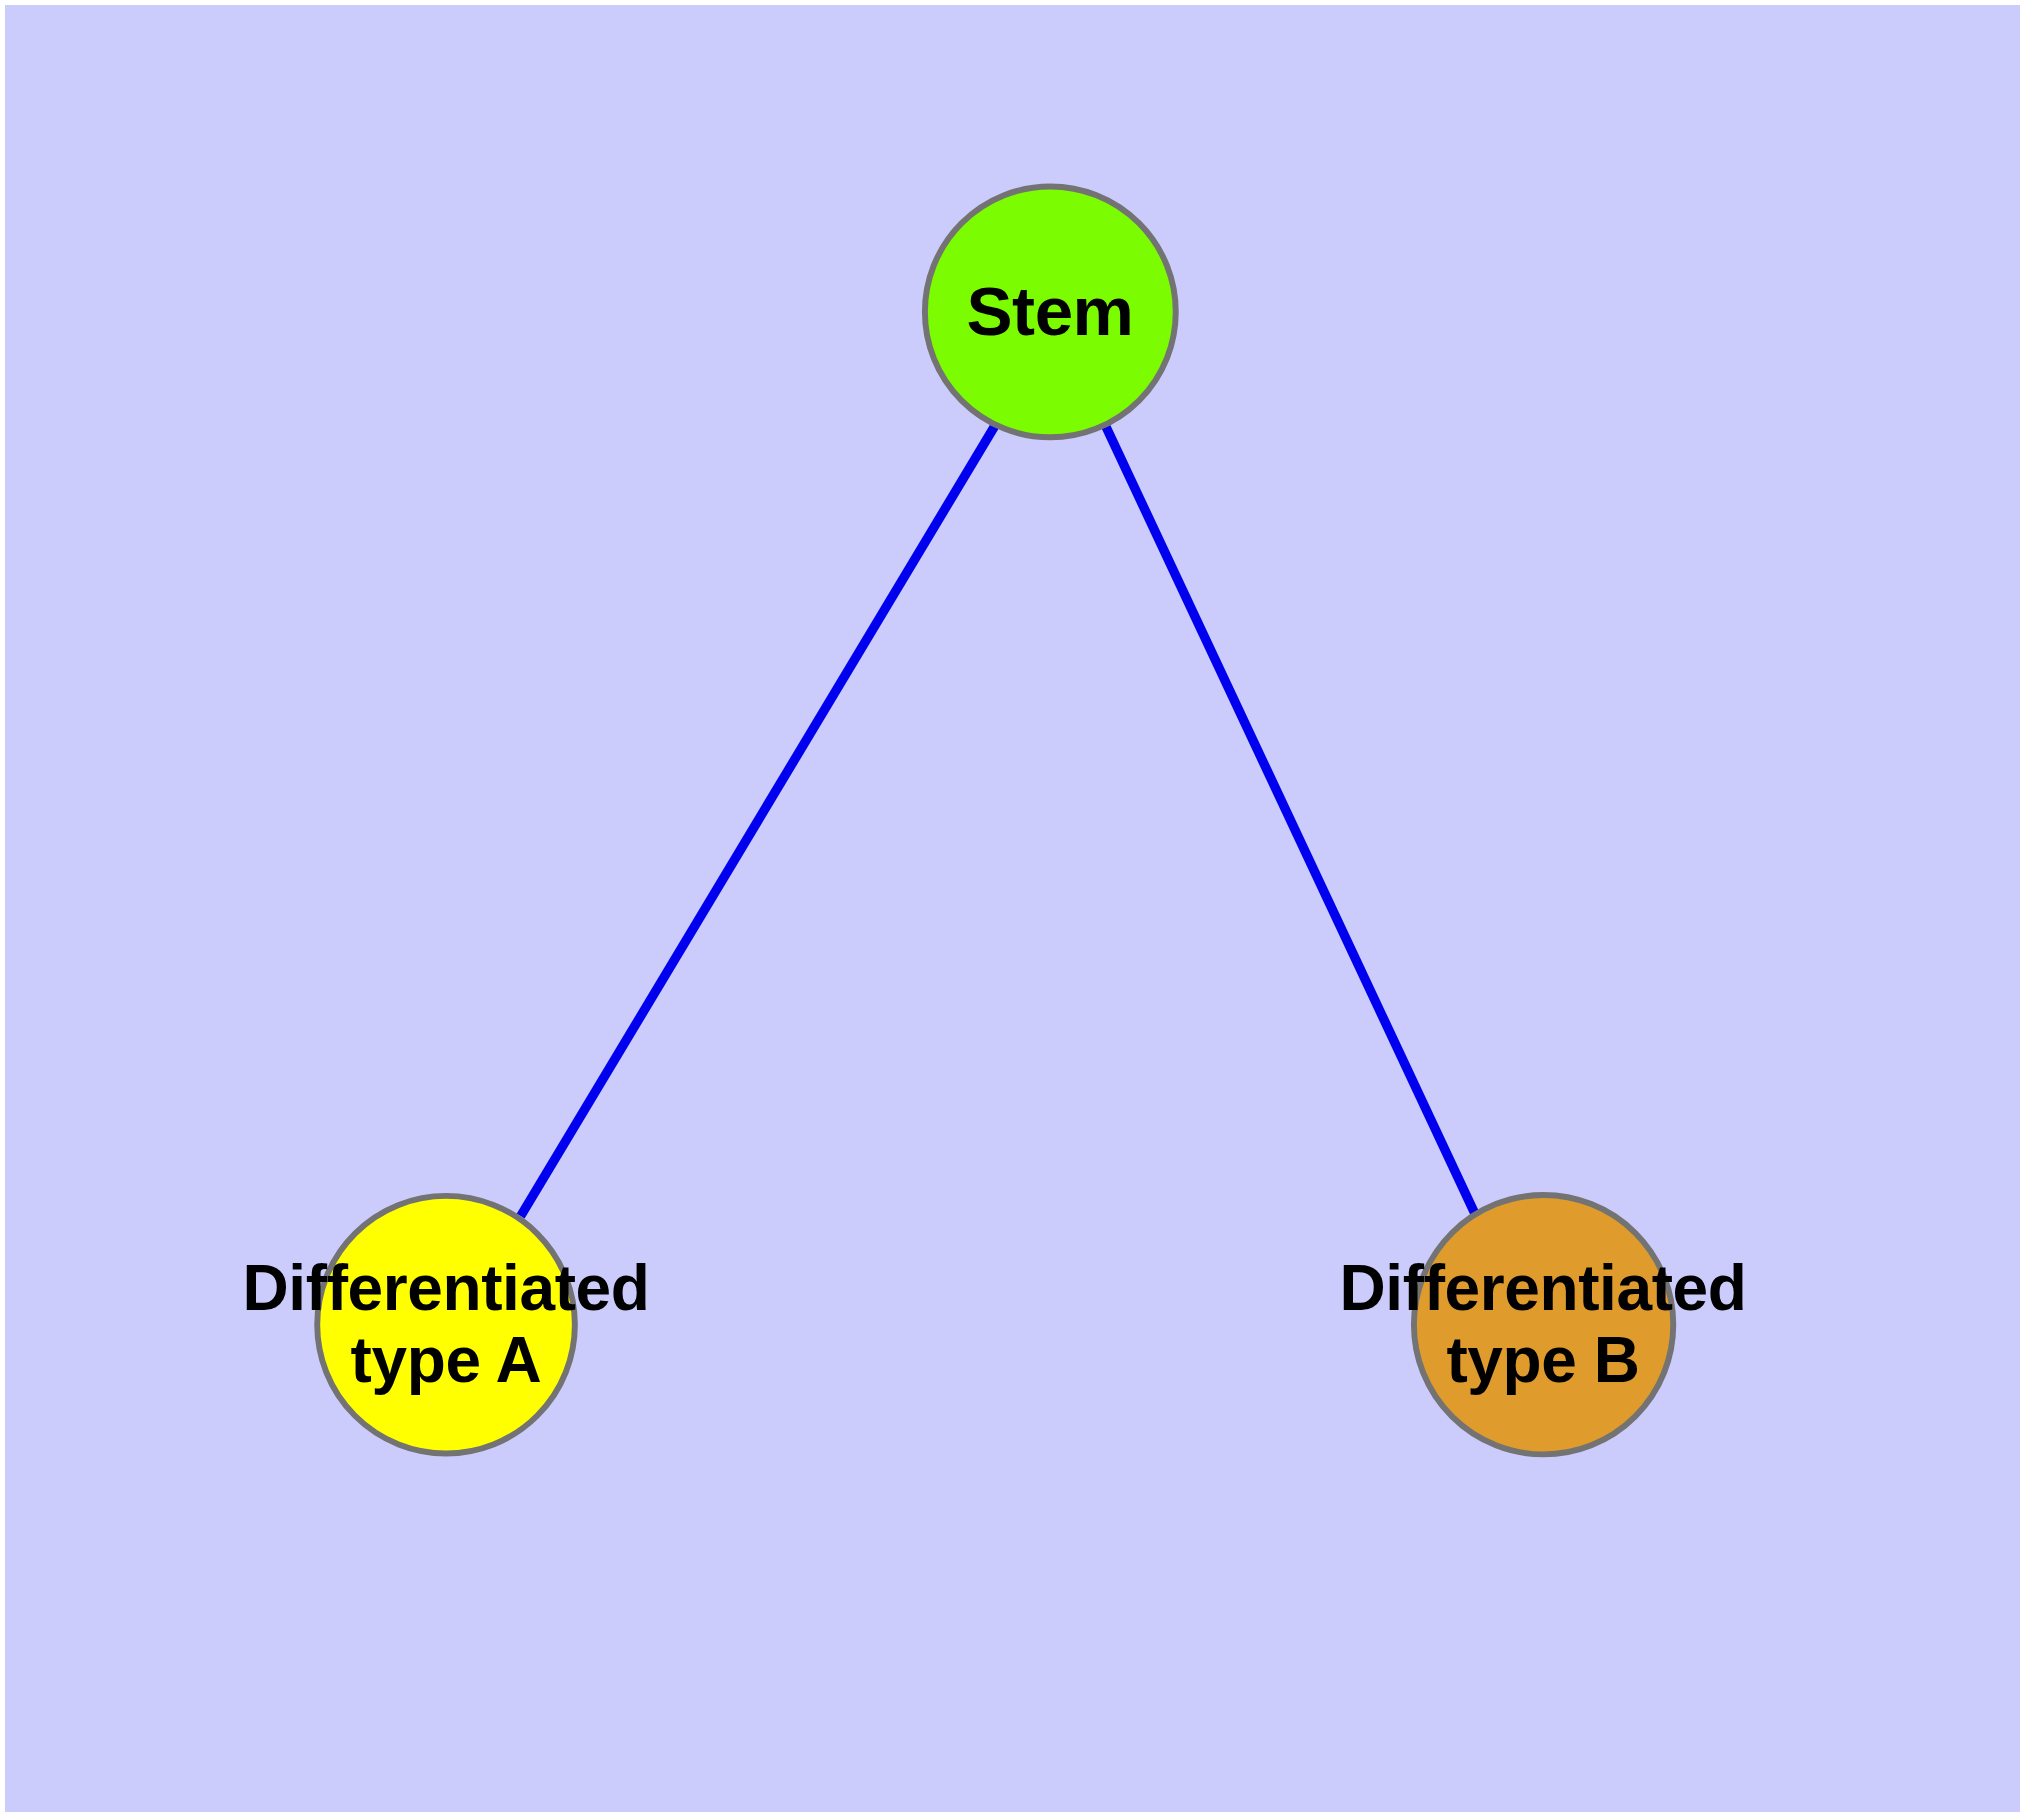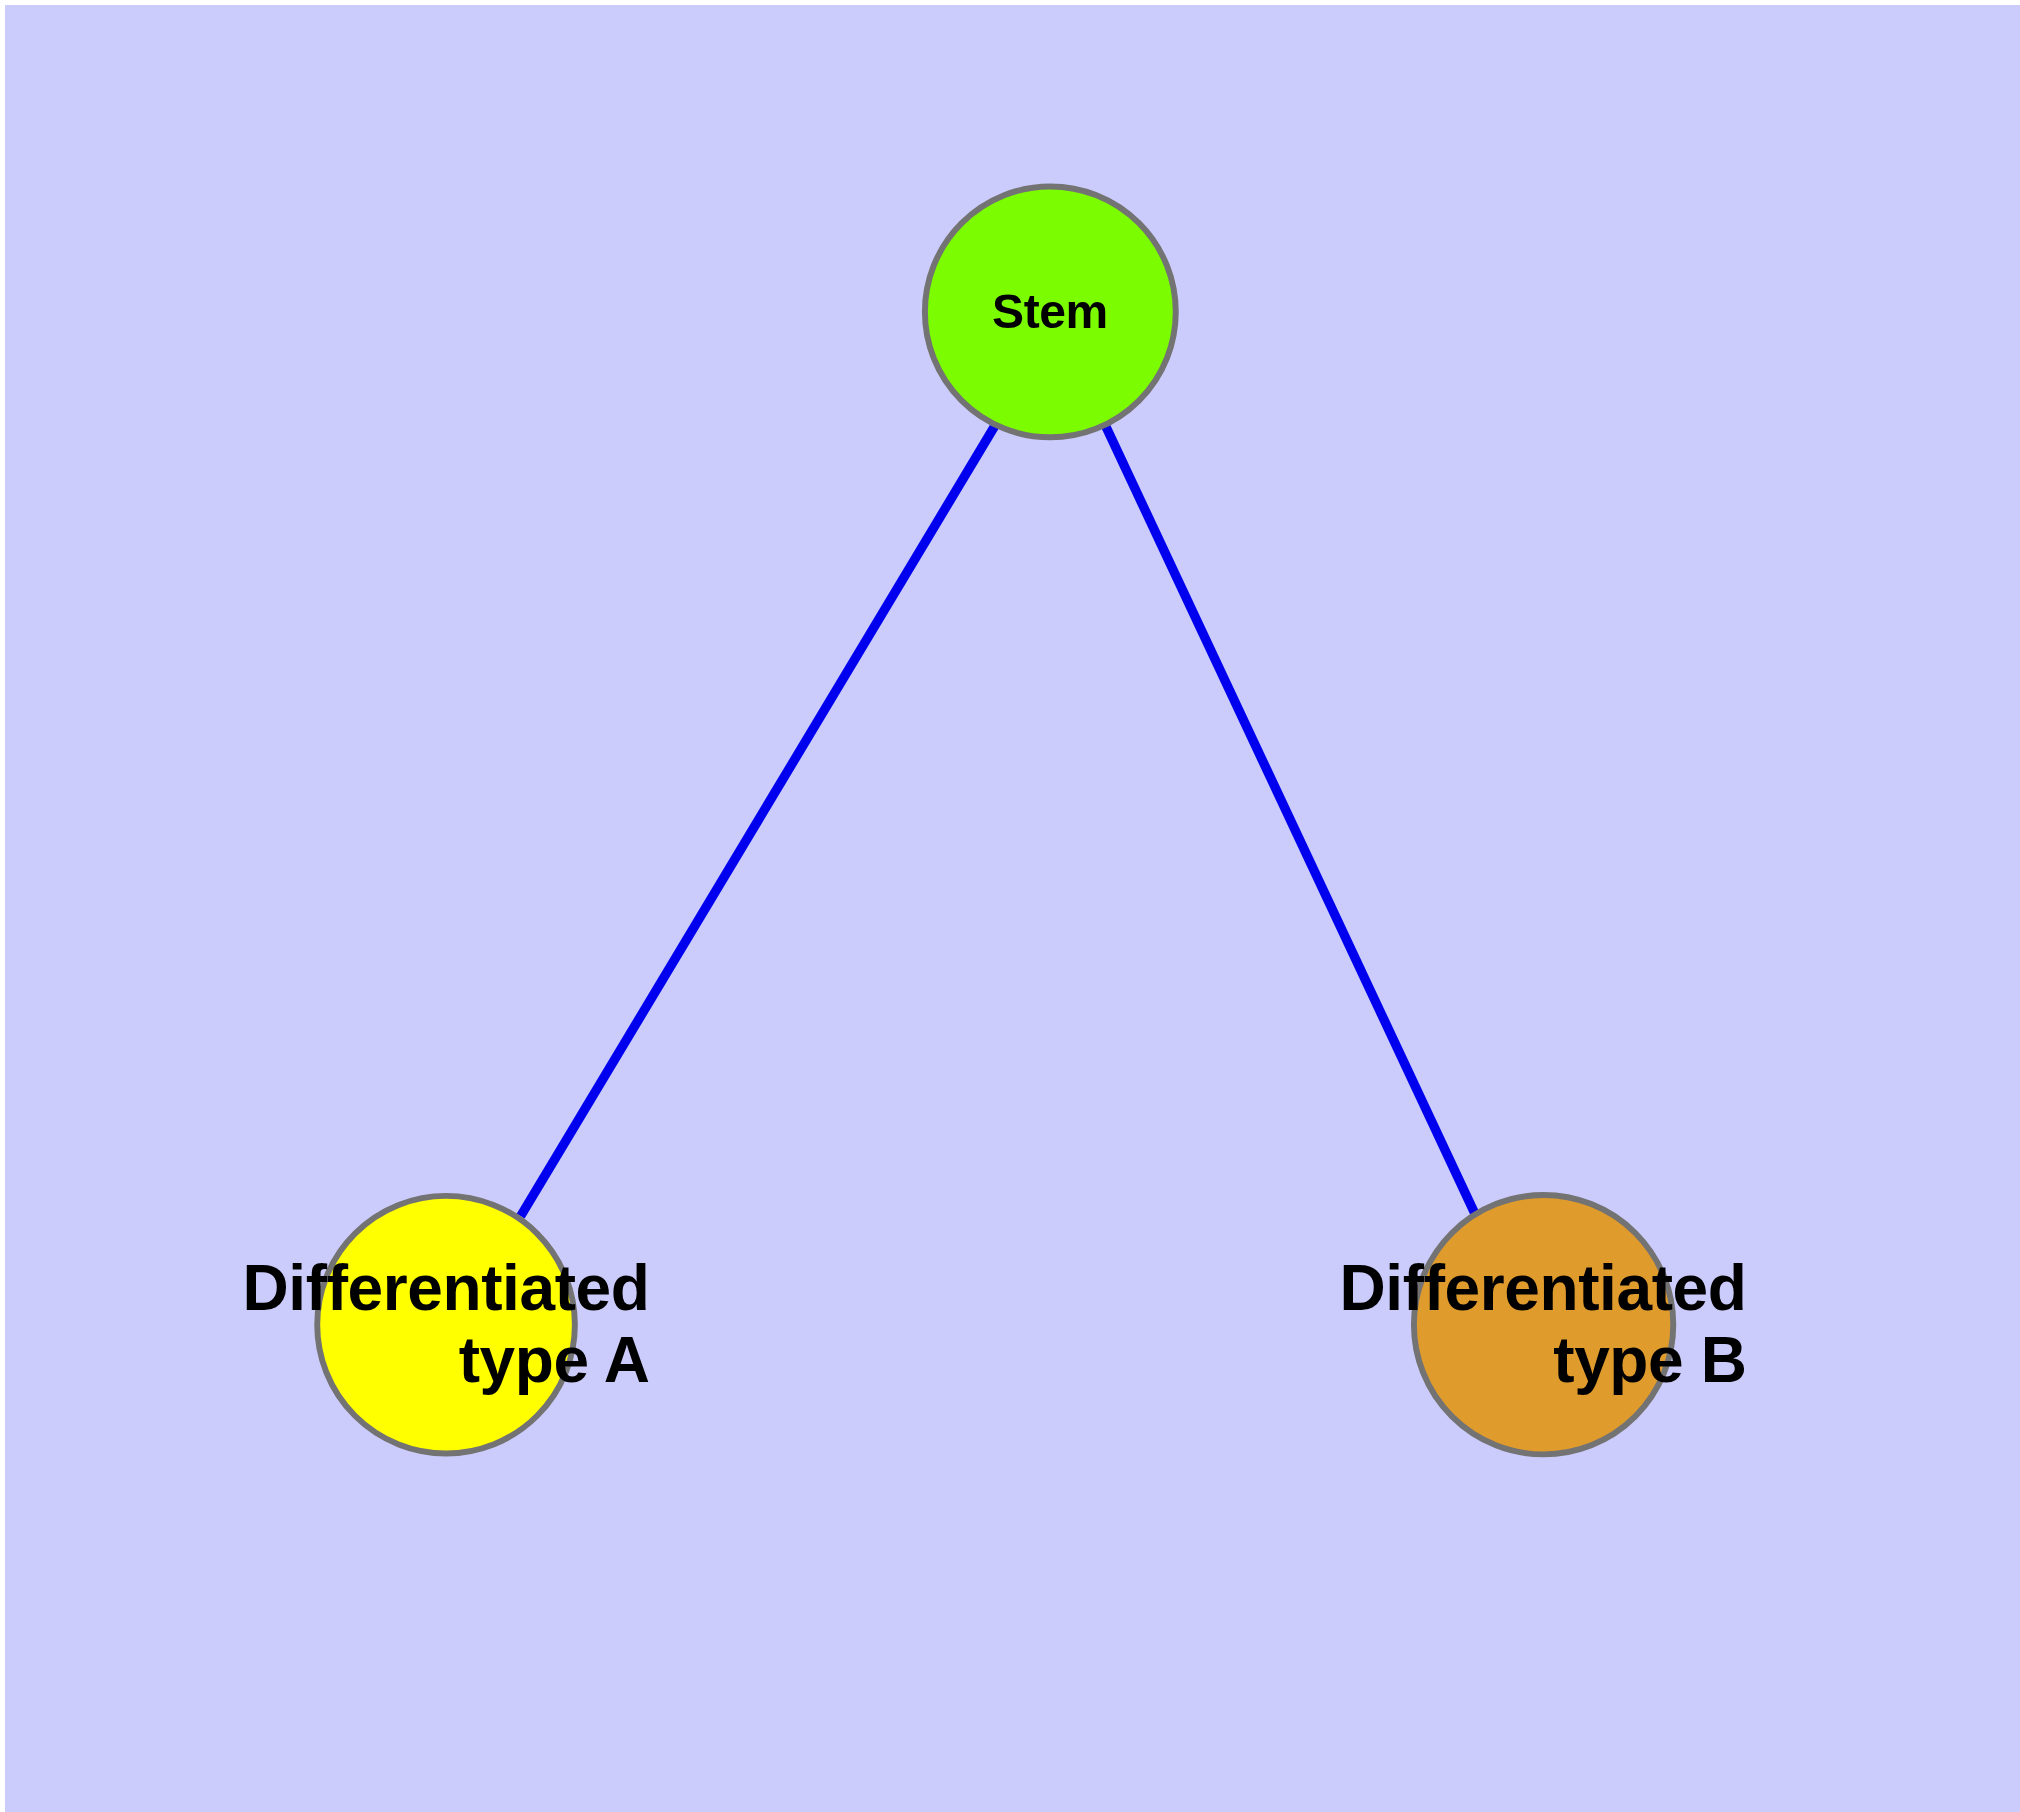--- a/index.html
+++ b/index.html
@@ -45,22 +45,22 @@
     position: absolute;
     transform: translate(-50%, -50%);
     text-align: center;
     color: #000000;
     font-weight: bold;
     white-space: pre;
     line-height: 1.12;
     pointer-events: none;
     letter-spacing: -0.4px;
   }
-  .label-stem { font-size: 48px; }
-  .label-diff { font-size: 64px; text-align: right; }
+  .label-stem { font-size: 69px; }
+  .label-diff { font-size: 64px; }
 </style>
 </head>
 <body>
 
 <div id="canvas" style="width: 2021px; height: 1812px; background: rgb(255, 255, 255);">
 
   <div id="plot-area" style="background: rgb(204, 204, 252); width: 2015px; height: 1807px;"></div>
 
   <svg id="graph-svg" viewBox="0 0 2384 2138">
     <g>

